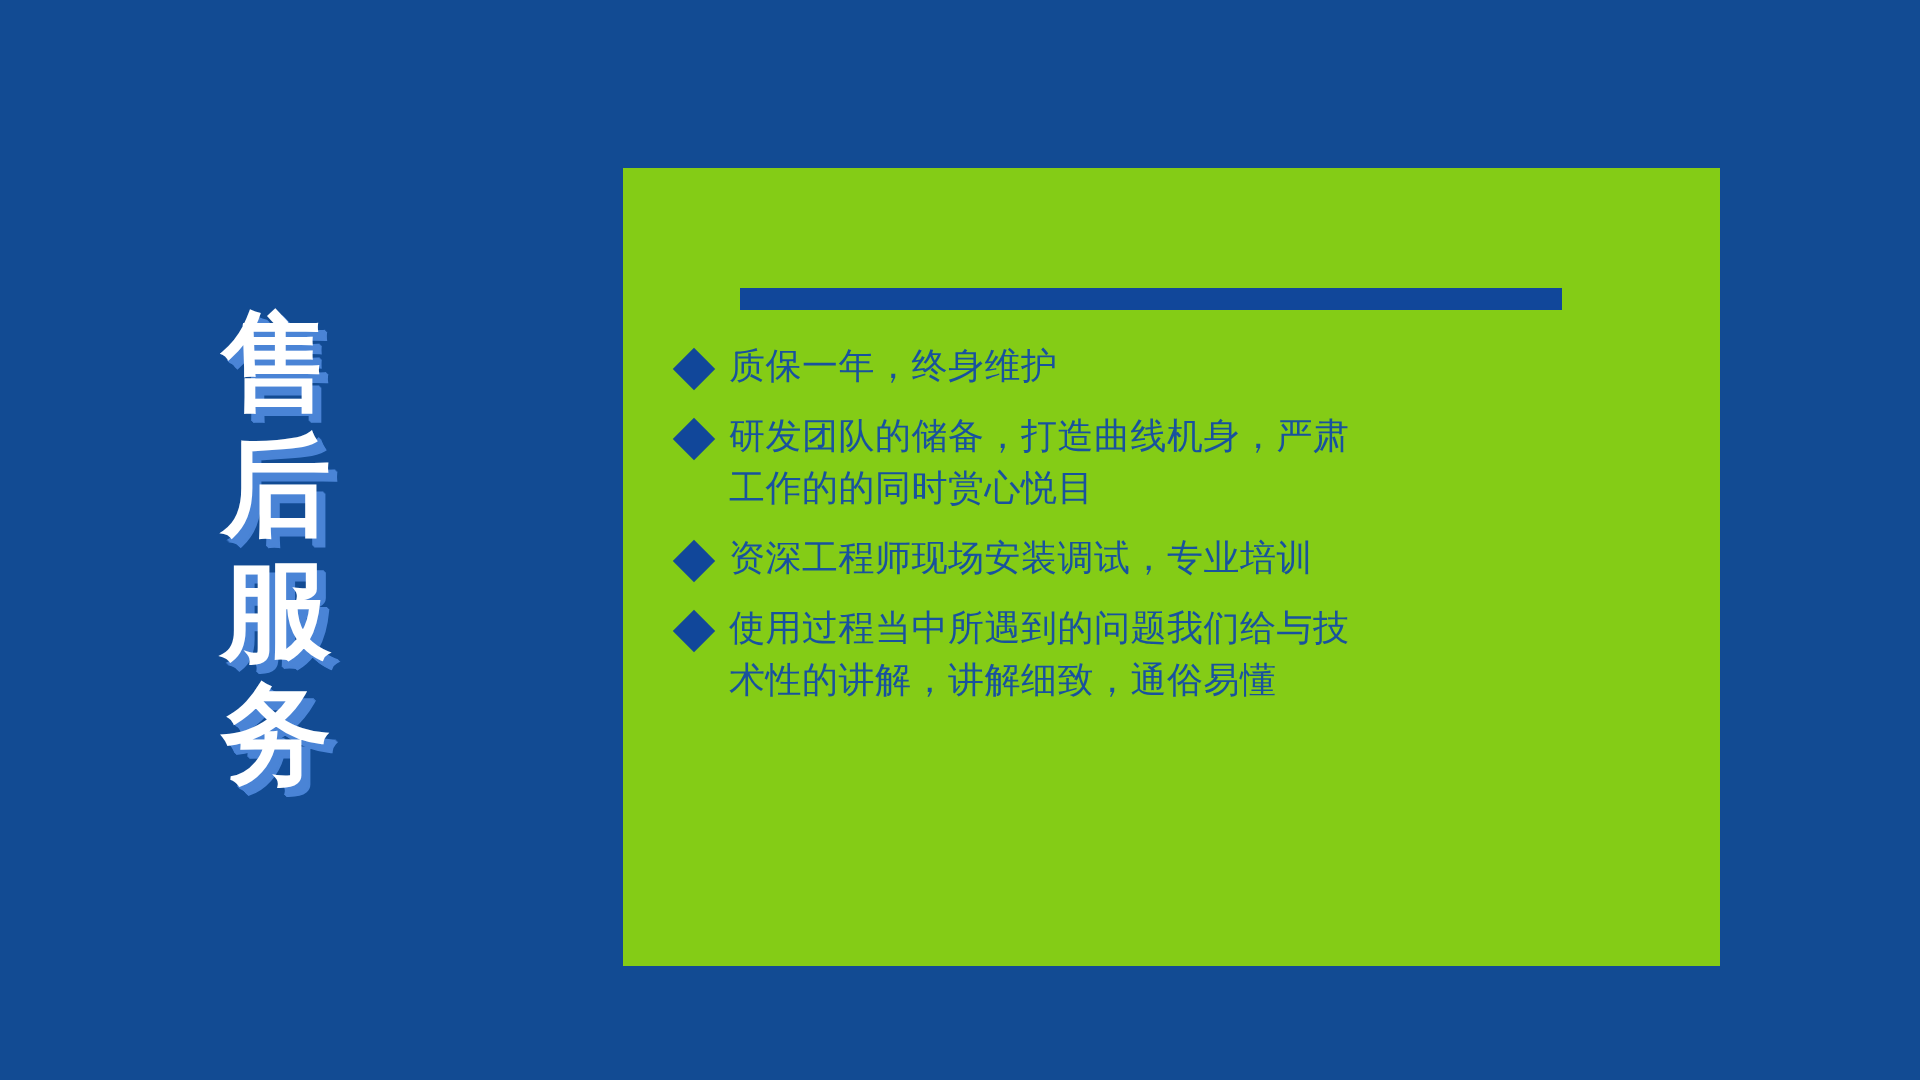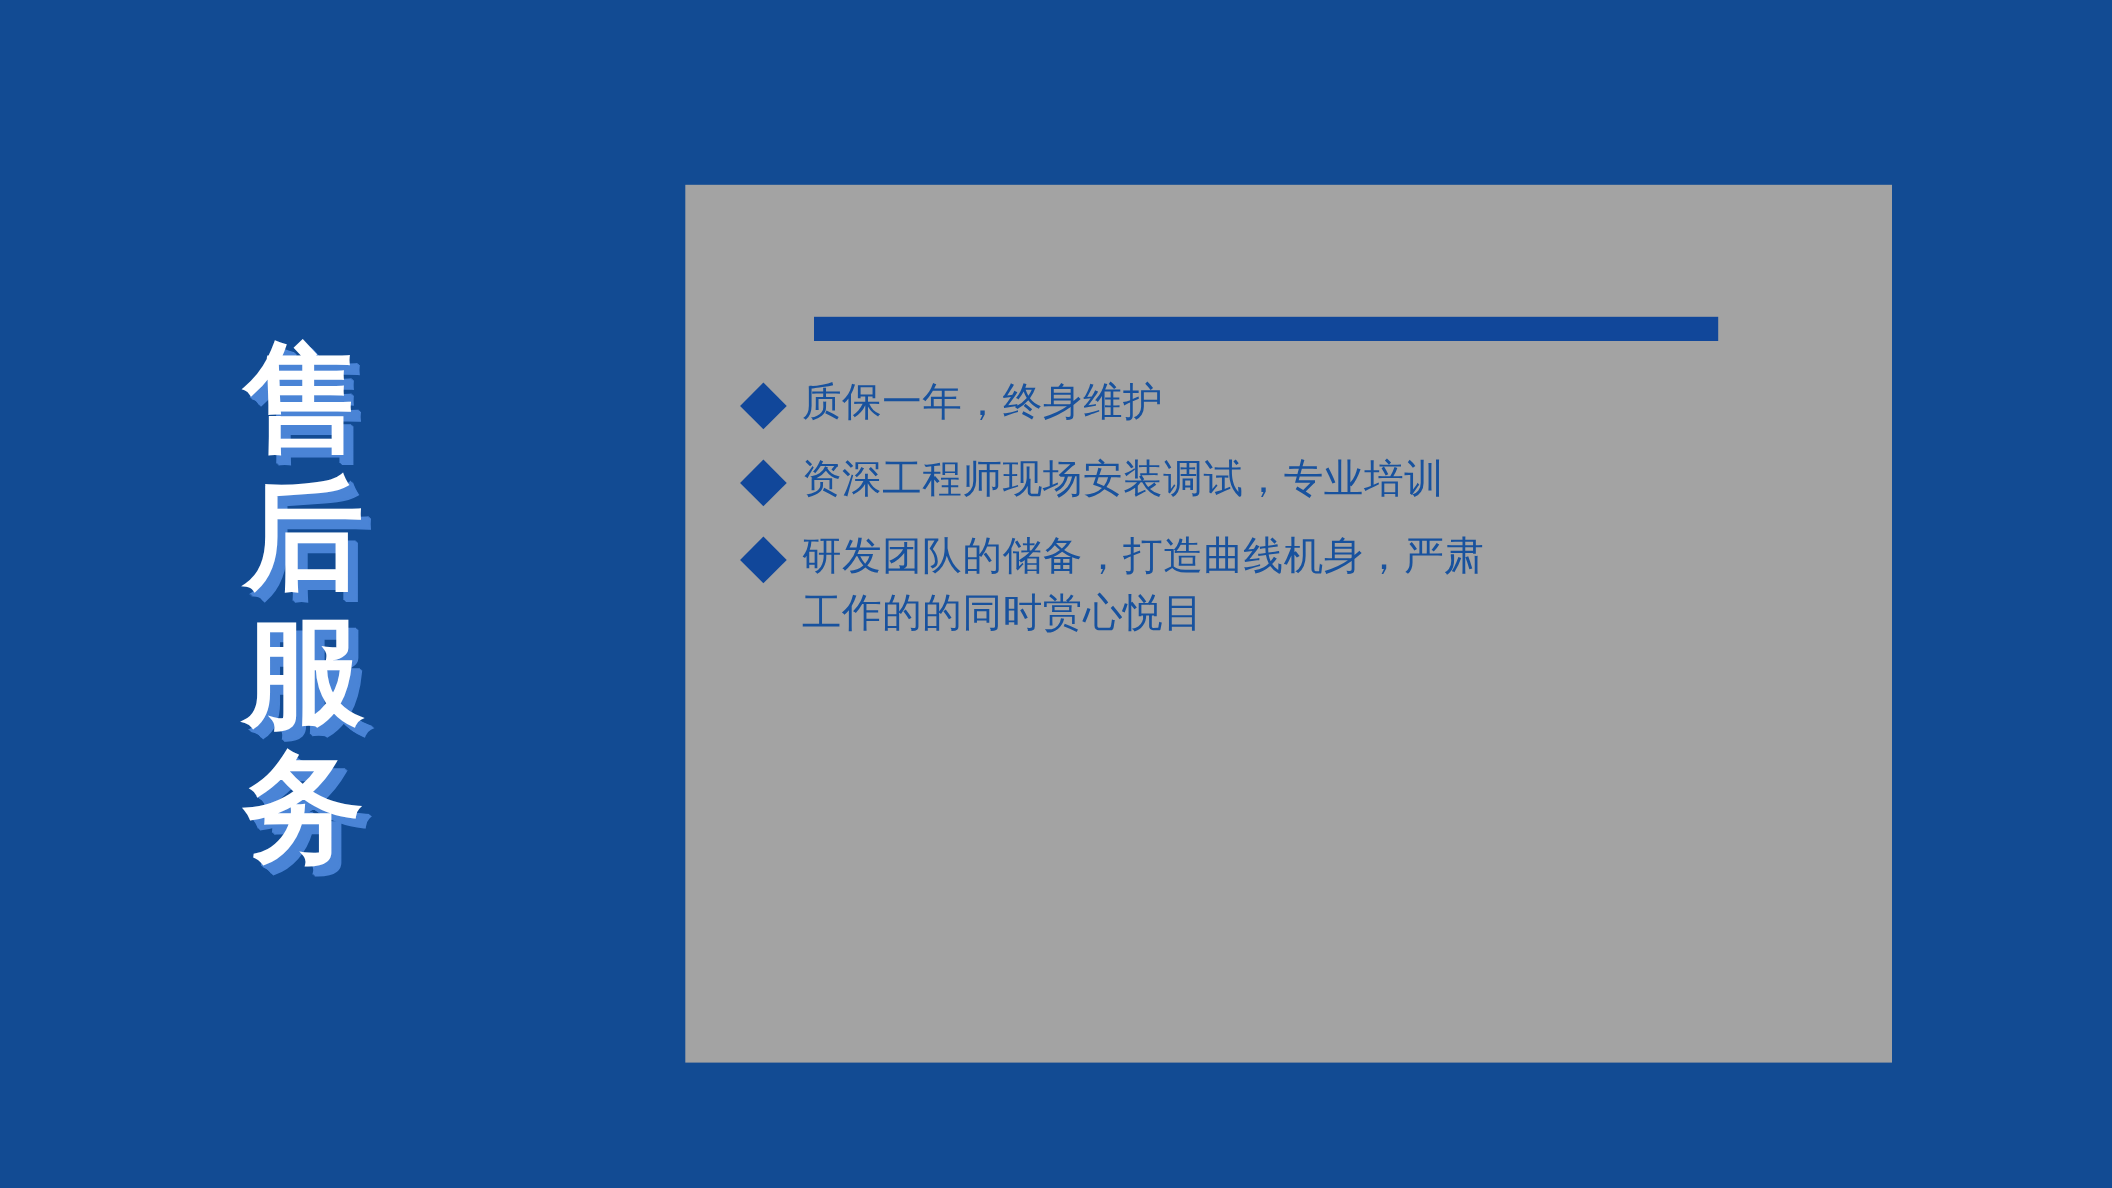--- a/index.html
+++ b/index.html
@@ -44,21 +44,21 @@
     font-family: "DejaVu Sans", "Liberation Sans", sans-serif;
   }
 
   
   .card {
     position: absolute;
     left: 623px;
     top: 168px;
     width: 1097px;
     height: 798px;
-    background: #a3a3a3;
+    background: #84cc16;
   }
 
   .accent-bar {
     position: absolute;
     left: 117px;
     top: 120px;
     width: 822px;
     height: 22px;
     background: #11479a;
   }
@@ -115,27 +115,32 @@
 
     <div class="bullet-list">
 
       <div class="bullet-item">
         <span class="bullet-marker"></span>
         <span class="bullet-text">质保一年，终身维护</span>
       </div>
 
       <div class="bullet-item">
         <span class="bullet-marker"></span>
+        <span class="bullet-text">研发团队的储备，打造曲线机身，严肃
+工作的的同时赏心悦目</span>
+      </div>
+
+      <div class="bullet-item">
+        <span class="bullet-marker"></span>
         <span class="bullet-text">资深工程师现场安装调试，专业培训</span>
       </div>
 
       <div class="bullet-item">
         <span class="bullet-marker"></span>
-        <span class="bullet-text">研发团队的储备，打造曲线机身，严肃
-工作的的同时赏心悦目</span>
+        <span class="bullet-text">使用过程当中所遇到的问题我们给与技
+术性的讲解，讲解细致，通俗易懂</span>
       </div>
-
 
 
     </div>
   </div>
 
 </div>
 
 </body></html>

